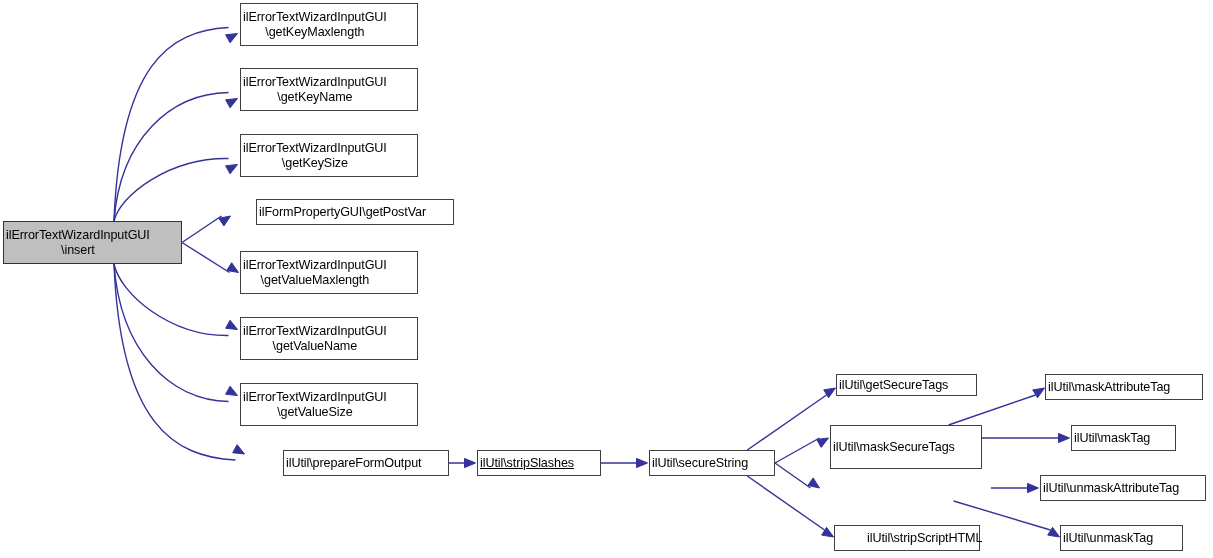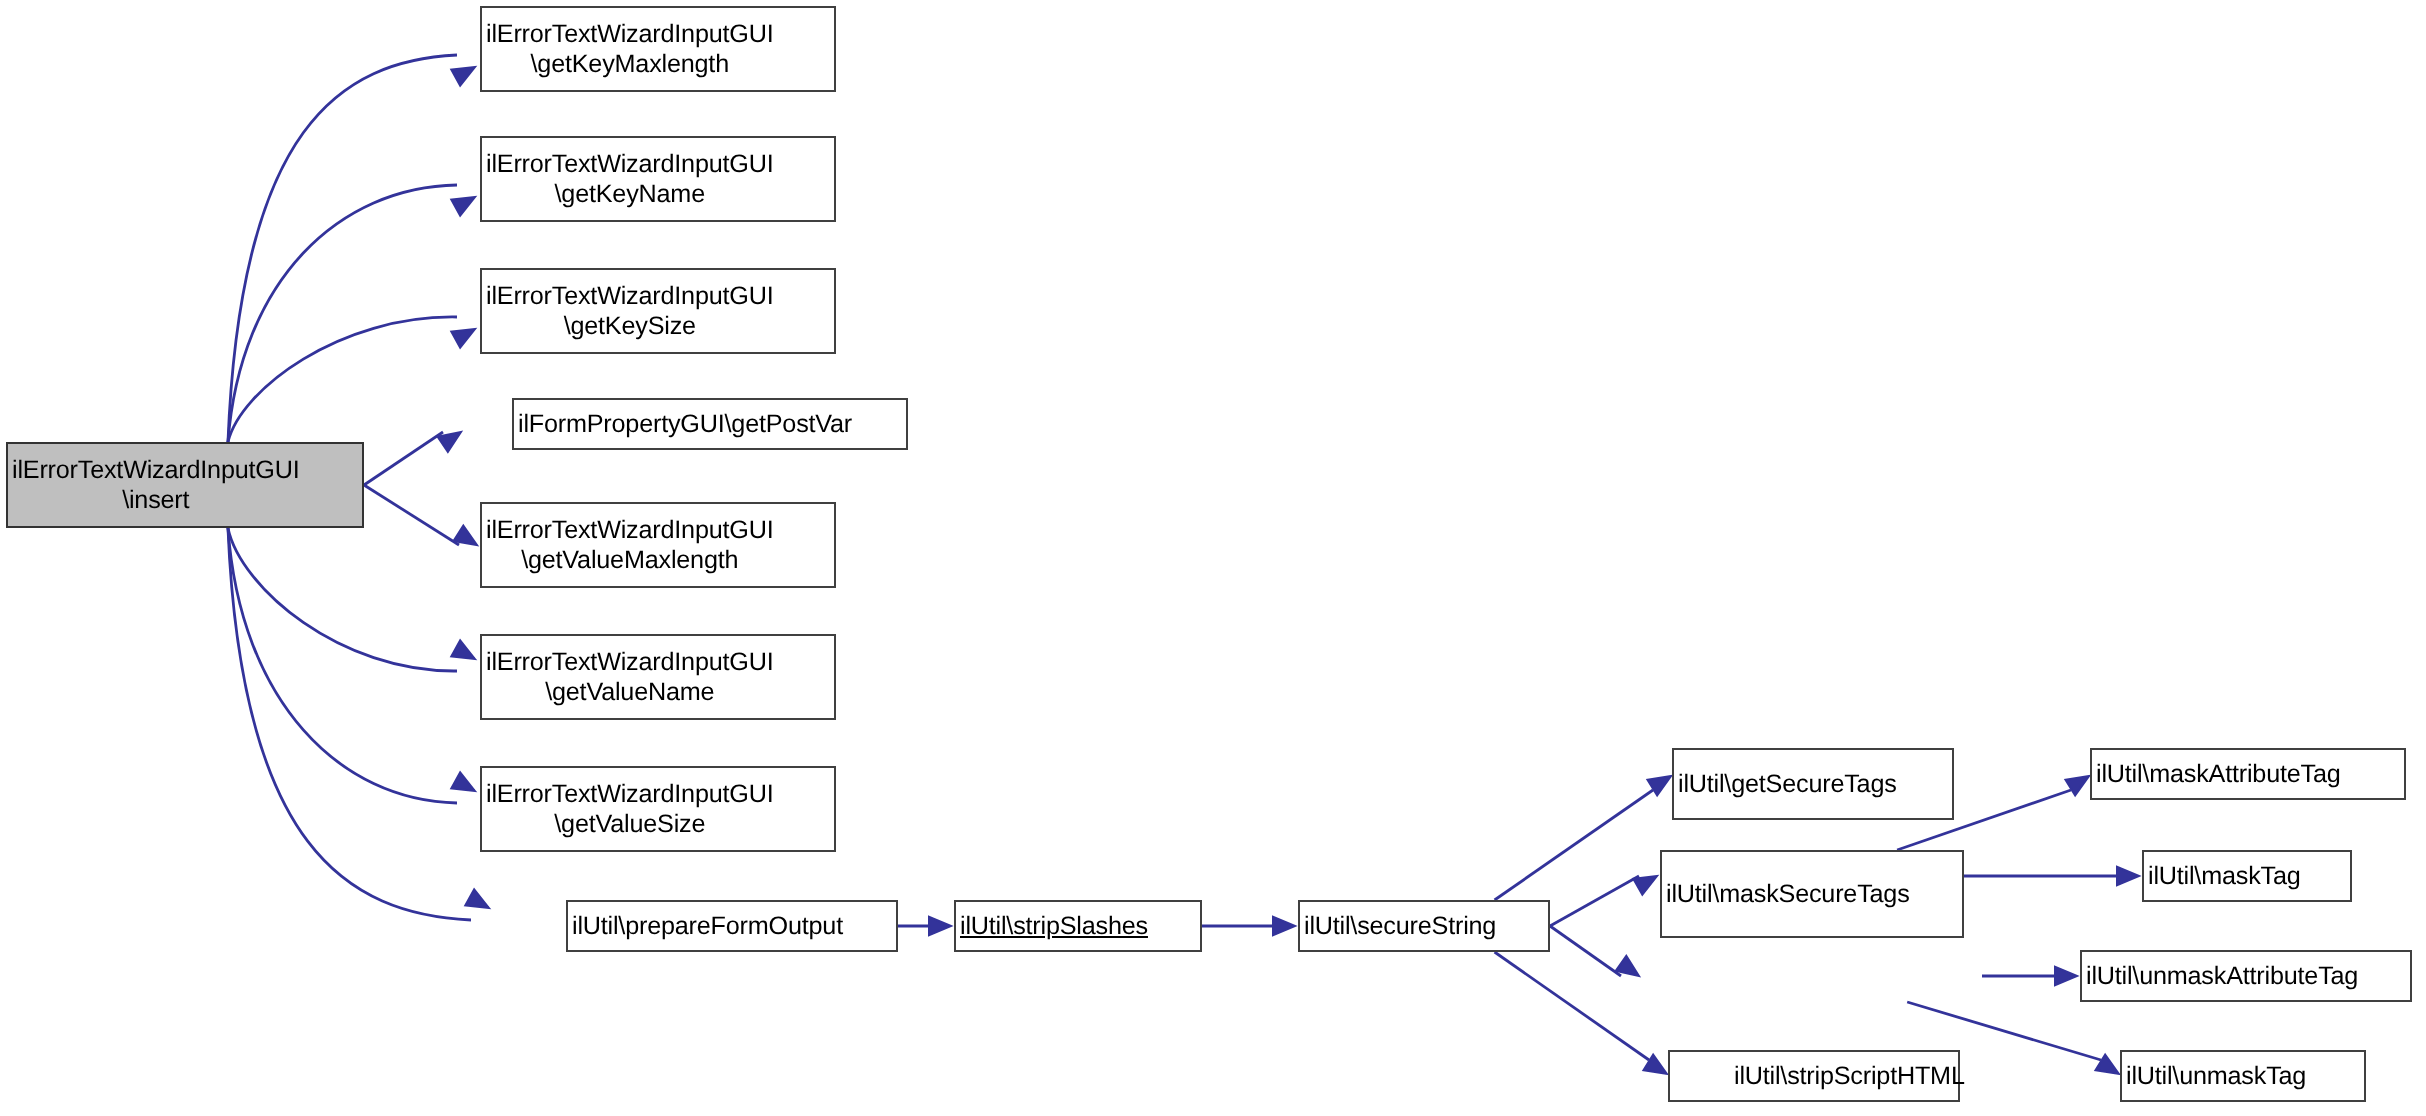--- a/index.html
+++ b/index.html
@@ -101,20 +101,20 @@
     <div class="gnode" style="left: 232px; top: 199px; width: 198px; height: 26px; margin-left: 24px;"><span class="lbl">ilFormPropertyGUI\getPostVar</span></div>
     <div class="gnode" style="left: 240px; top: 251px; width: 178px; height: 43px;"><span class="lbl">ilErrorTextWizardInputGUI
 \getValueMaxlength</span></div>
     <div class="gnode" style="left: 240px; top: 317px; width: 178px; height: 43px;"><span class="lbl">ilErrorTextWizardInputGUI
 \getValueName</span></div>
     <div class="gnode" style="left: 240px; top: 383px; width: 178px; height: 43px;"><span class="lbl">ilErrorTextWizardInputGUI
 \getValueSize</span></div>
     <div class="gnode" style="left: 247px; top: 450px; width: 166px; height: 26px; margin-left: 36px;"><span class="lbl">ilUtil\prepareFormOutput</span></div>
     <div class="gnode" style="left: 477px; top: 450px; width: 124px; height: 26px; text-decoration: underline;"><span class="lbl">ilUtil\stripSlashes</span></div>
     <div class="gnode" style="left: 649px; top: 450px; width: 126px; height: 26px;"><span class="lbl">ilUtil\secureString</span></div>
-    <div class="gnode" style="left: 836px; top: 374px; width: 141px; height: 36px;"><span class="lbl">ilUtil\getSecureTags</span></div>
+    <div class="gnode" style="left: 836px; top: 374px; width: 141px; height: 22px;"><span class="lbl">ilUtil\getSecureTags</span></div>
     <div class="gnode" style="left: 830px; top: 425px; width: 152px; height: 44px;"><span class="lbl">ilUtil\maskSecureTags</span></div>
     <div class="gnode" style="left: 834px; top: 525px; width: 146px; height: 26px; padding-left: 30px;"><span class="lbl">ilUtil\stripScriptHTML</span></div>
     <div class="gnode" style="left: 1045px; top: 374px; width: 158px; height: 26px;"><span class="lbl">ilUtil\maskAttributeTag</span></div>
     <div class="gnode" style="left: 1071px; top: 425px; width: 105px; height: 26px;"><span class="lbl">ilUtil\maskTag</span></div>
     <div class="gnode" style="left: 1040px; top: 475px; width: 166px; height: 26px;"><span class="lbl">ilUtil\unmaskAttributeTag</span></div>
     <div class="gnode" style="left: 1060px; top: 525px; width: 123px; height: 26px;"><span class="lbl">ilUtil\unmaskTag</span></div>
   </div>
 
 </body></html>

